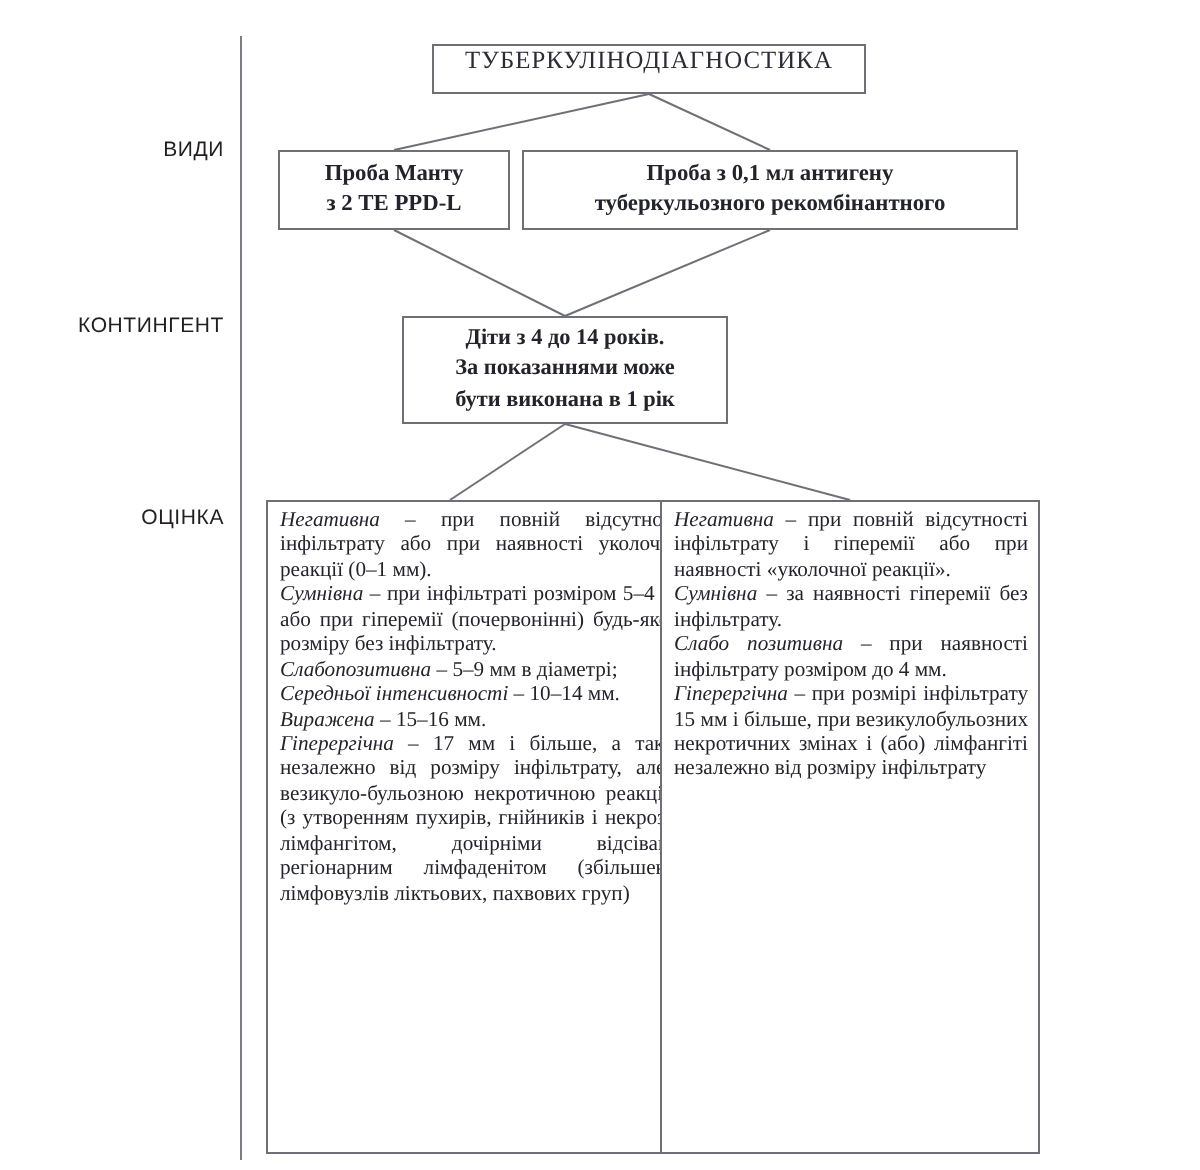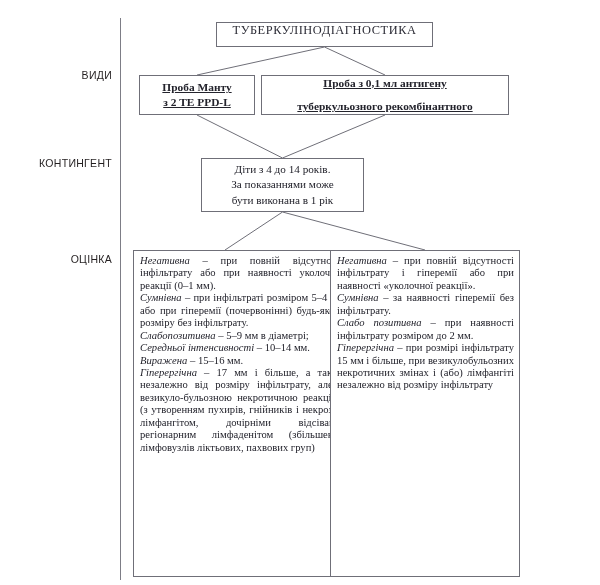--- a/index.html
+++ b/index.html
@@ -77,40 +77,39 @@
     flex-direction: column;
     align-items: center;
     justify-content: center;
     line-height: 1.28;
   }
   .box-type .txt {
     font-size: 11.4px;
     font-weight: 700;
     color: #23232c;
     white-space: nowrap;
-    text-decoration: underline;
   }
   .box-mantoux { left: 139px; width: 116px; }
-  .box-antigen { left: 261px; width: 248px; justify-content: space-between; }
+  .box-antigen { left: 261px; width: 248px; }
 
   
   .box-contingent {
     left: 201px;
     top: 158px;
     width: 163px;
     height: 54px;
     display: flex;
     flex-direction: column;
     align-items: center;
     justify-content: center;
     line-height: 1.35;
   }
   .box-contingent .txt {
     font-size: 11.2px;
-    font-weight: 400;
+    font-weight: 700;
     color: #23232c;
     white-space: nowrap;
   }
 
   
   .box-eval {
     top: 250px;
     height: 327px;
     text-align: justify;
     text-align-last: left;
@@ -188,17 +187,17 @@
       <p><i>Сумнівна</i><span> – при інфільтраті розміром 5–4 мм або при гіперемії (почервонінні) будь-якого розміру без інфільтрату.</span></p>
       <p><i>Слабопозитивна</i><span> – 5–9 мм в діаметрі;</span></p>
       <p><i>Середньої інтенсивності</i><span> – 10–14 мм.</span></p>
       <p><i>Виражена</i><span> – 15–16 мм.</span></p>
       <p><i>Гіперергічна</i><span> – 17 мм і більше, а також незалежно від розміру інфільтрату, але з везикуло-бульозною некротичною реакцією (з утворенням пухирів, гнійників і некрозу), лімфангітом, дочірніми відсівами, регіонарним лімфаденітом (збільшення лімфовузлів ліктьових, пахвових груп)</span></p>
     </div>
 
   <div class="box box-eval box-eval-right">
       <p><i>Негативна</i><span> – при повній відсутності інфільтрату і гіперемії або при наявності «уколочної реакції».</span></p>
       <p><i>Сумнівна</i><span> – за наявності гіперемії без інфільтрату.</span></p>
-      <p><i>Слабо позитивна</i><span> – при наявності інфільтрату розміром до 2 мм.</span></p>
+      <p><i>Слабо позитивна</i><span> – при наявності інфільтрату розміром до 4 мм.</span></p>
       <p><i>Гіперергічна</i><span> – при розмірі інфільтрату 15 мм і більше, при везикулобульозних некротичних змінах і (або) лімфангіті незалежно від розміру інфільтрату</span></p>
     </div>
 
 </div>
 
 </body></html>

